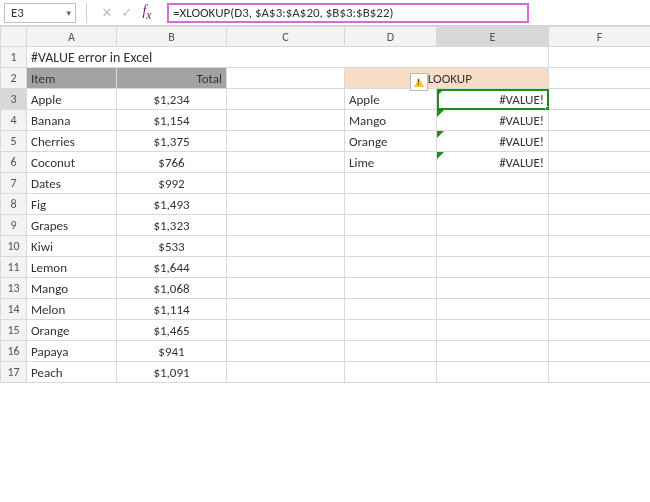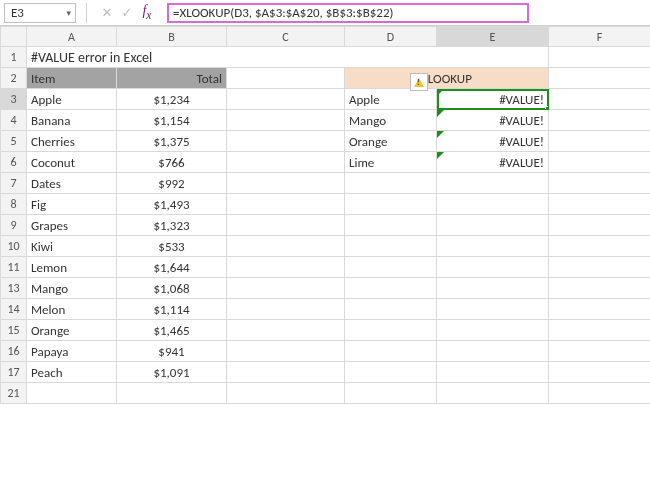--- a/index.html
+++ b/index.html
@@ -312,27 +312,18 @@
         </tr>
     <tr>
           <th class="rowhead">17</th>
           <td>Peach</td>
           <td class="num">$1,091</td>
           <td></td>
           <td></td>
           <td></td>
           <td></td>
         </tr>
-    <tr>
-          <th class="rowhead">21</th>
-          <td></td>
-          <td></td>
-          <td></td>
-          <td></td>
-          <td></td>
-          <td></td>
-        </tr>
   </tbody>
 </table>
 <div class="warn-badge" style="left:410px; top:47px;">
       <div class="warn-tri"></div>
     </div>
 </div>
 
 </body></html>

